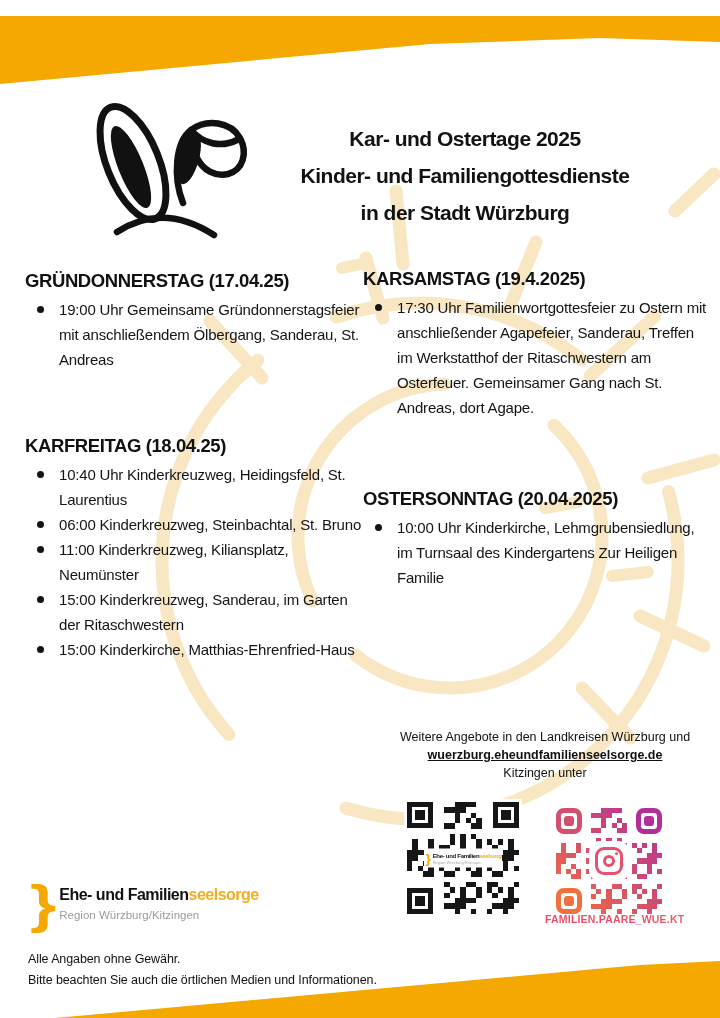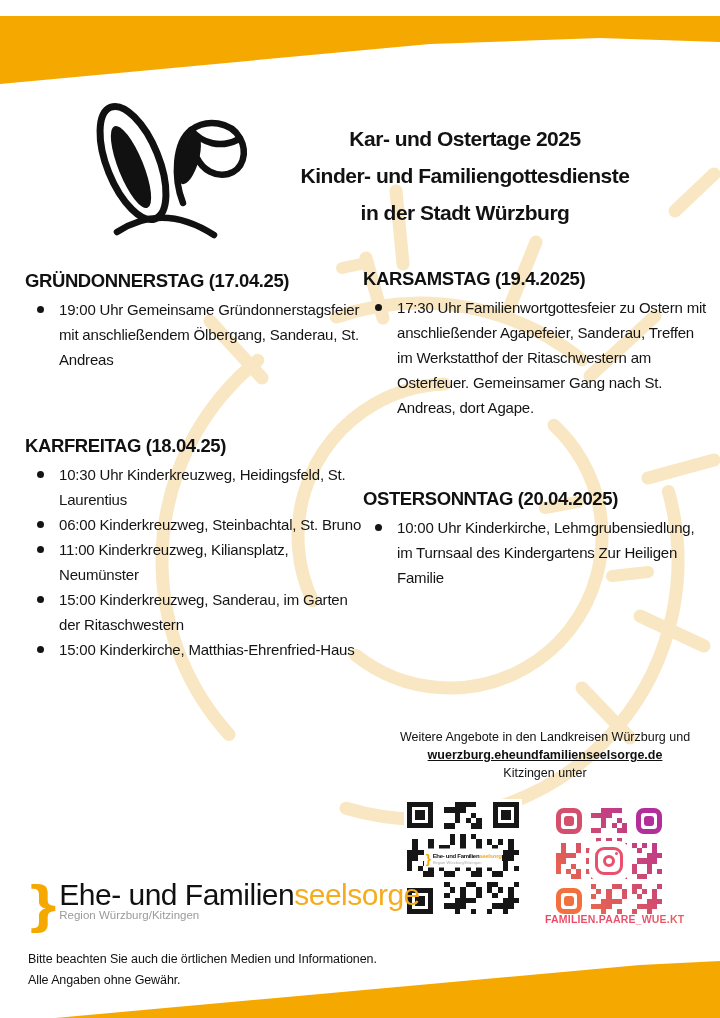--- a/index.html
+++ b/index.html
@@ -64,21 +64,21 @@
   .insta-glyph .lens{position:absolute;left:50%;top:50%;transform:translate(-50%,-50%);width:12px;height:12px;border:3px solid var(--insta-pink);border-radius:50%;}
   .insta-glyph .flash{position:absolute;right:2px;top:2px;width:3px;height:3px;border-radius:50%;background:var(--insta-pink);}
 
   .insta-handle{position:absolute;left:545px;top:897px;width:180px;text-align:left;font-size:10.5px;font-weight:bold;letter-spacing:0.2px;
                 color:var(--insta-pink);
                 background:linear-gradient(90deg,#ef4762,#e8506e 55%,#f2673f);-webkit-background-clip:text;background-clip:text;-webkit-text-fill-color:transparent;}
 
   .logo{position:absolute;left:30px;top:860px;display:flex;align-items:flex-start;gap:9px;}
   .logo-brace{color:var(--accent);font-size:52px;line-height:56px;font-weight:bold;transform:scaleX(1.3);transform-origin:left center;}
   .logo-text{padding-top:7px;}
-  .logo-name{font-size:30px;font-weight:normal;letter-spacing:-0.5px;color:#111;line-height:24px;white-space:nowrap;}
+  .logo-name{font-size:16px;font-weight:bold;letter-spacing:-0.5px;color:#111;line-height:24px;white-space:nowrap;}
   .logo-name .orange{color:var(--logo-orange);}
   .logo-region{font-size:11.5px;color:var(--gray-text);margin-top:2px;}
 
   .footer{position:absolute;left:28px;top:933px;font-size:12.5px;line-height:21px;color:#111;letter-spacing:-0.1px;}
 </style>
 </head>
 <body>
 
 <div class="page">
 
@@ -124,21 +124,21 @@
       <div>in der Stadt Würzburg</div>
     </div>
 
     <div class="col col-left">
       <div>
         <div class="section-heading">GRÜNDONNERSTAG (17.04.25)</div>
         <div class="item">19:00 Uhr Gemeinsame Gründonnerstagsfeier mit anschließendem Ölbergang, Sanderau, St. Andreas</div>
       </div>
       <div class="gap-karfreitag">
         <div class="section-heading">KARFREITAG (18.04.25)</div>
-        <div class="item">10:30 Uhr Kinderkreuzweg, Heidingsfeld, St. Laurentius</div>
+        <div class="item">10:40 Uhr Kinderkreuzweg, Heidingsfeld, St. Laurentius</div>
         <div class="item">06:00 Kinderkreuzweg, Steinbachtal, St. Bruno</div>
         <div class="item">11:00 Kinderkreuzweg, Kiliansplatz, Neumünster</div>
         <div class="item">15:00 Kinderkreuzweg, Sanderau, im Garten der Ritaschwestern</div>
         <div class="item">15:00 Kinderkirche, Matthias-Ehrenfried-Haus</div>
       </div>
     </div>
 
     <div class="col col-right">
       <div>
         <div class="section-heading">KARSAMSTAG (19.4.2025)</div>
@@ -1083,18 +1083,18 @@
 
     <div class="logo">
       <span class="logo-brace">}</span>
       <span class="logo-text">
         <div class="logo-name"><span>Ehe- und Familien</span><span class="orange">seelsorge</span></div>
         <div class="logo-region">Region Würzburg/Kitzingen</div>
       </span>
     </div>
 
     <div class="footer">
+      <div>Alle Angaben ohne Gewähr.</div>
       <div>Bitte beachten Sie auch die örtlichen Medien und Informationen.</div>
-      <div>Alle Angaben ohne Gewähr.</div>
     </div>
 
   </div>
 </div>
 
 </body></html>

